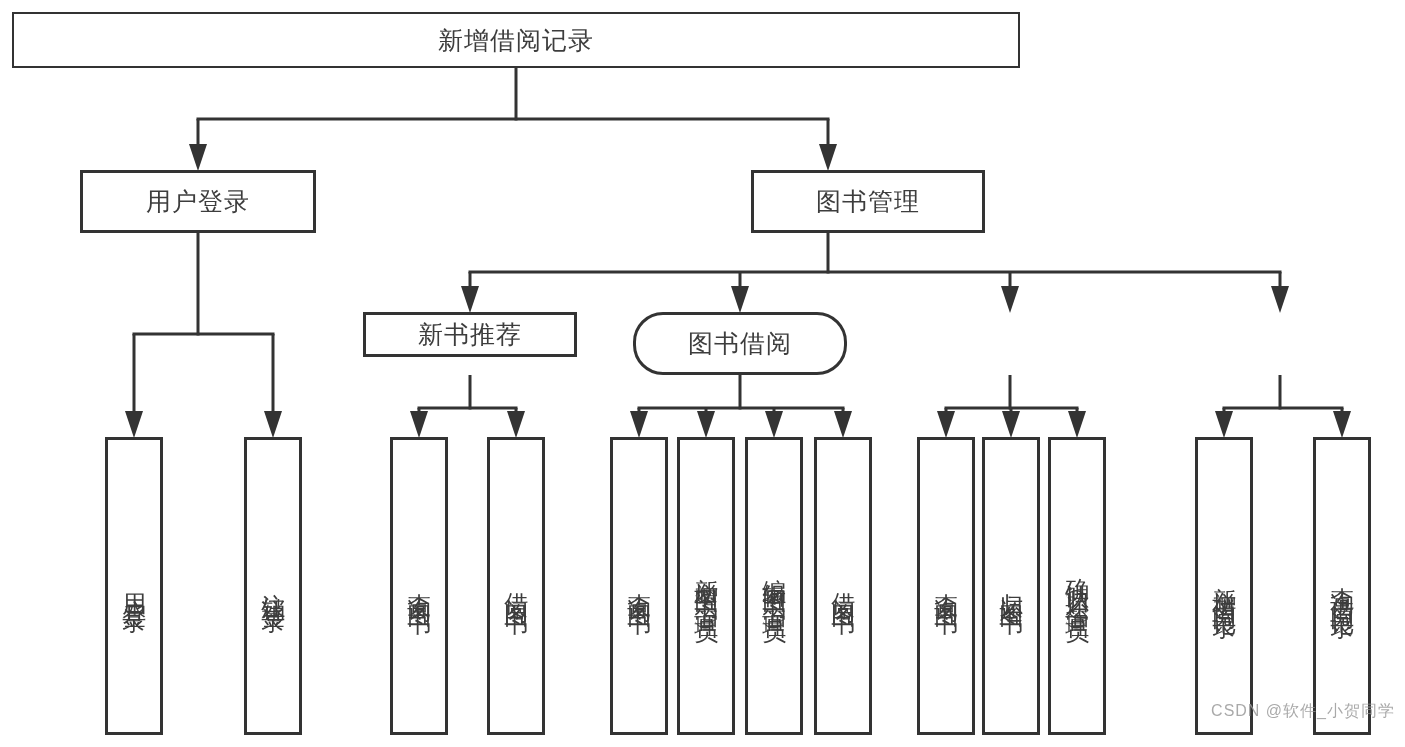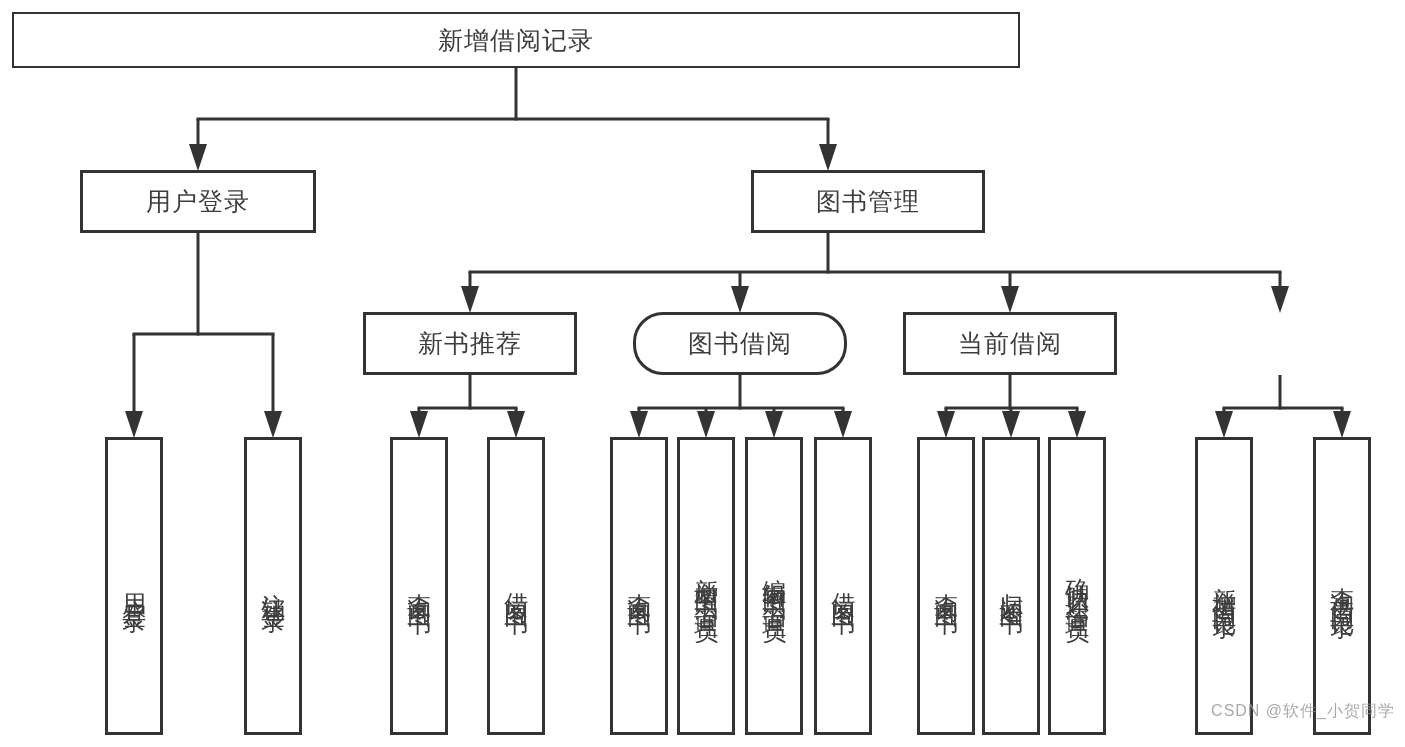--- a/index.html
+++ b/index.html
@@ -136,23 +136,22 @@
       <polygon points="1215,411 1233,411 1224,438"></polygon>
     <line x1="1342" y1="408" x2="1342" y2="420"></line>
       <polygon points="1333,411 1351,411 1342,438"></polygon>
   </svg>
 
   <div class="node root" style="left:12px; top:12px; width:1008px; height:56px;">新增借阅记录</div>
 
   <div class="node" style="left:80px; top:170px; width:236px; height:63px;">用户登录</div>
   <div class="node" style="left:711px; top:170px; width:234px; height:63px;margin-left:40px;">图书管理</div>
 
-  <div class="node" style="left:363px; top:312px; width:214px; height:63px;">新书推荐</div>
+  <div class="node" style="left:363px; top:312px; width:214px; height:45px;">新书推荐</div>
   <div class="node" style="left:633px; top:312px; width:214px; height:63px;border-radius:30px;">图书借阅</div>
-  <div class="node" style="left:903px; top:312px; width:214px; height:63px;">当前借阅</div>
 
   <div class="leaf" style="left:105px;">
     <span class="vtext">用户登录</span>
   </div>
   <div class="leaf" style="left:244px;">
     <span class="vtext">注销登录</span>
   </div>
 
   <div class="leaf" style="left:390px;">
     <span class="vtext">查询图书</span>

